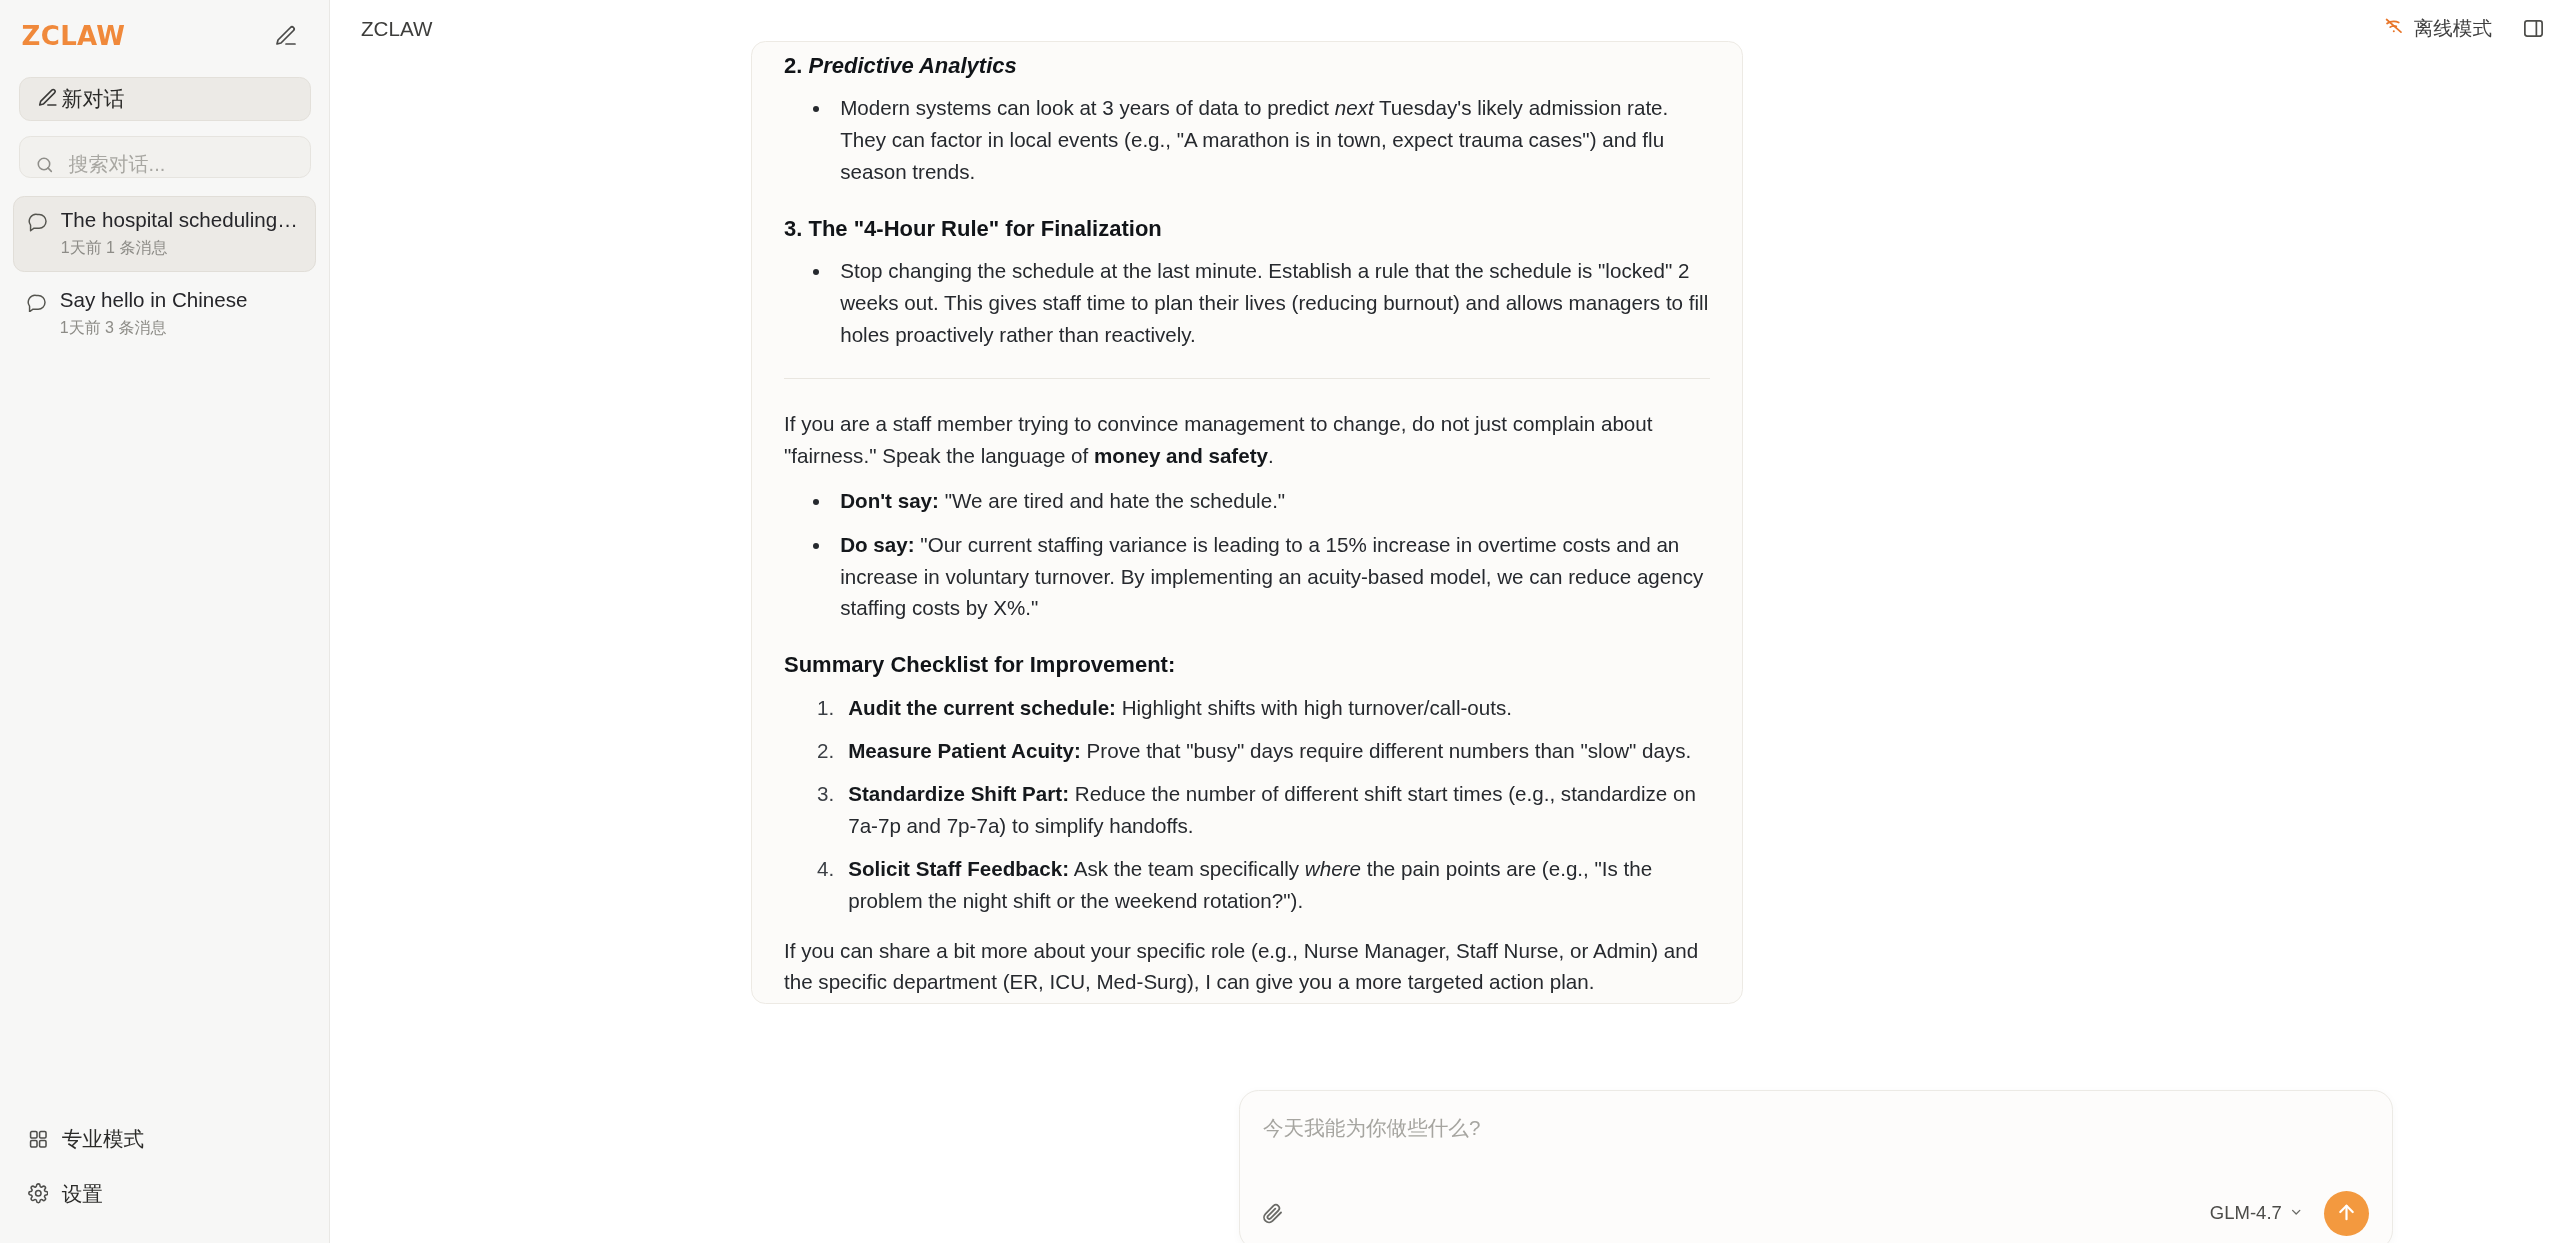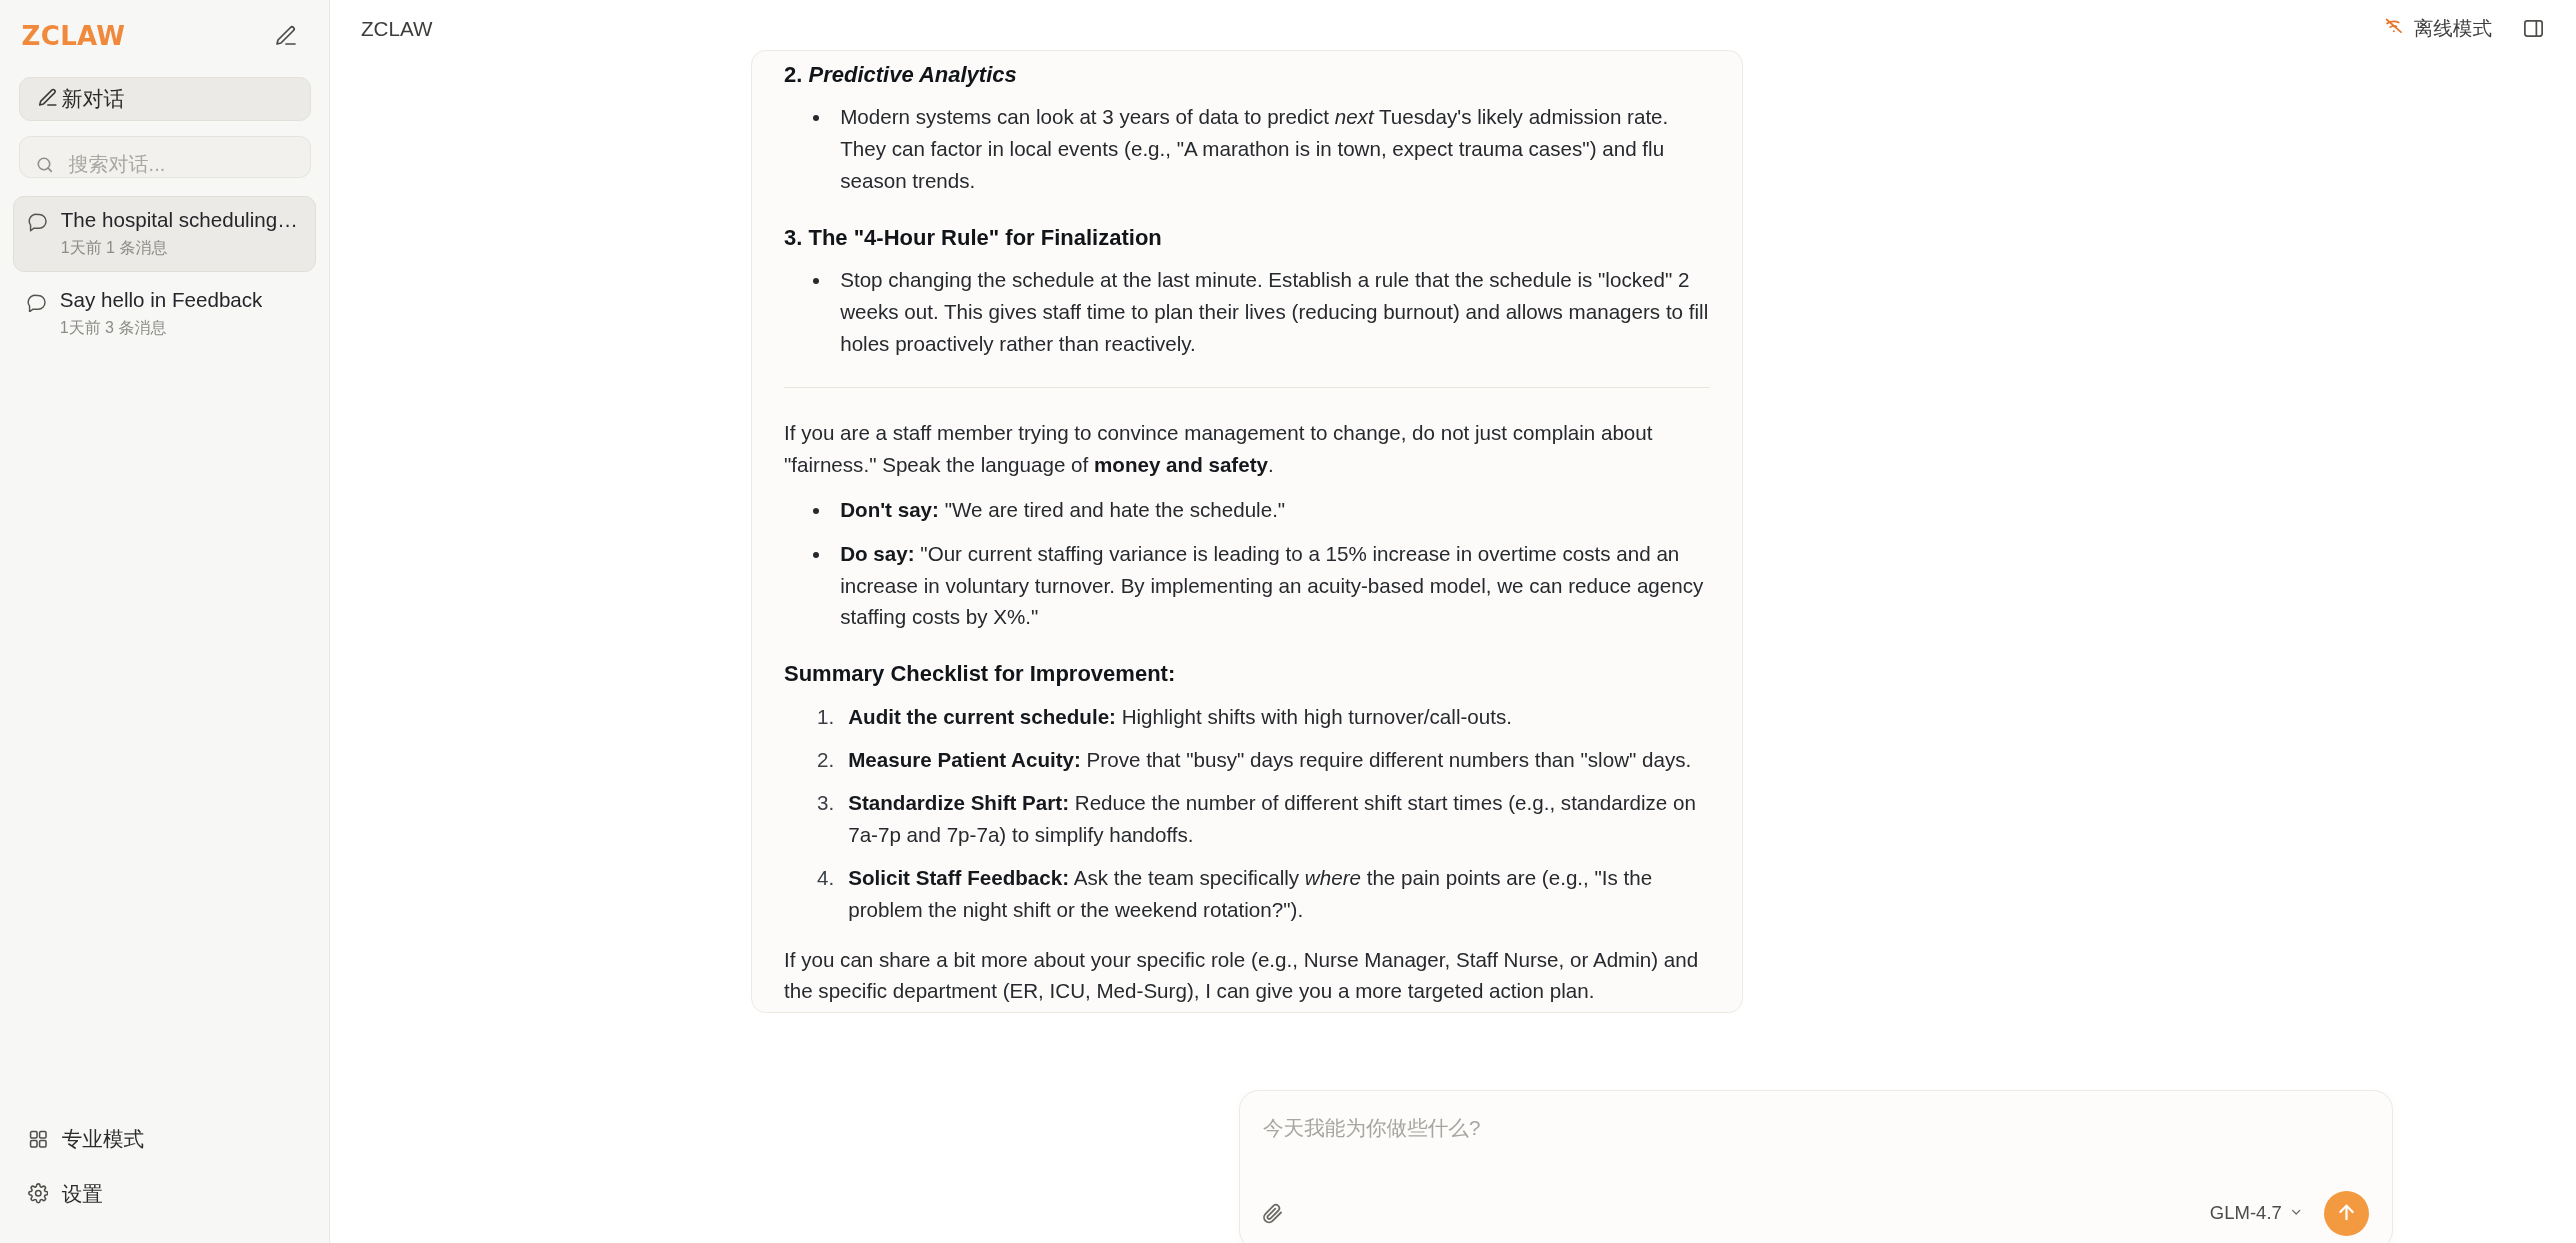--- a/index.html
+++ b/index.html
@@ -173,21 +173,21 @@
   .scroll-area {
     position: absolute;
     top: 36px;
     left: 0;
     right: 0;
     bottom: 0;
   }
   .msg-card {
     position: absolute;
     left: 421px;
-    top: 14px;
+    top: 5px;
     width: 992px;
     background: #fcfbf9;
     border: 1.5px solid #edeae4;
     border-radius: 14.4px;
     padding: 0 32px 28px 32px;
     overflow: hidden;
     height: 963px;
   }
   .msg-inner { margin-top: -17.5px; }
 
@@ -324,21 +324,21 @@
           <span class="meta">1天前  1 条消息</span>
         </span>
       </div>
       <div class="conv">
         <span class="ic">
           <svg width="20.6" height="20.6" viewBox="0 0 24 24" fill="none" stroke="#55554f" stroke-width="1.7" stroke-linecap="round" stroke-linejoin="round">
             <path d="M21 12a8 8 0 0 1-8 8H7l-4 3v-6.5A8 8 0 0 1 11 4h2a8 8 0 0 1 8 8Z"></path>
           </svg>
         </span>
         <span class="txt">
-          <span class="title">Say hello in Feedback</span>
+          <span class="title">Say hello in Chinese</span>
           <span class="meta">1天前  3 条消息</span>
         </span>
       </div>
     </div>
 
     <div class="sb-bottom">
       <div class="row">
         <span class="ic">
           <svg width="20.6" height="20.6" viewBox="0 0 24 24" fill="none" stroke="#4e4e4b" stroke-width="1.8">
             <rect x="3" y="3" width="7.5" height="7.5" rx="1.4"></rect>

